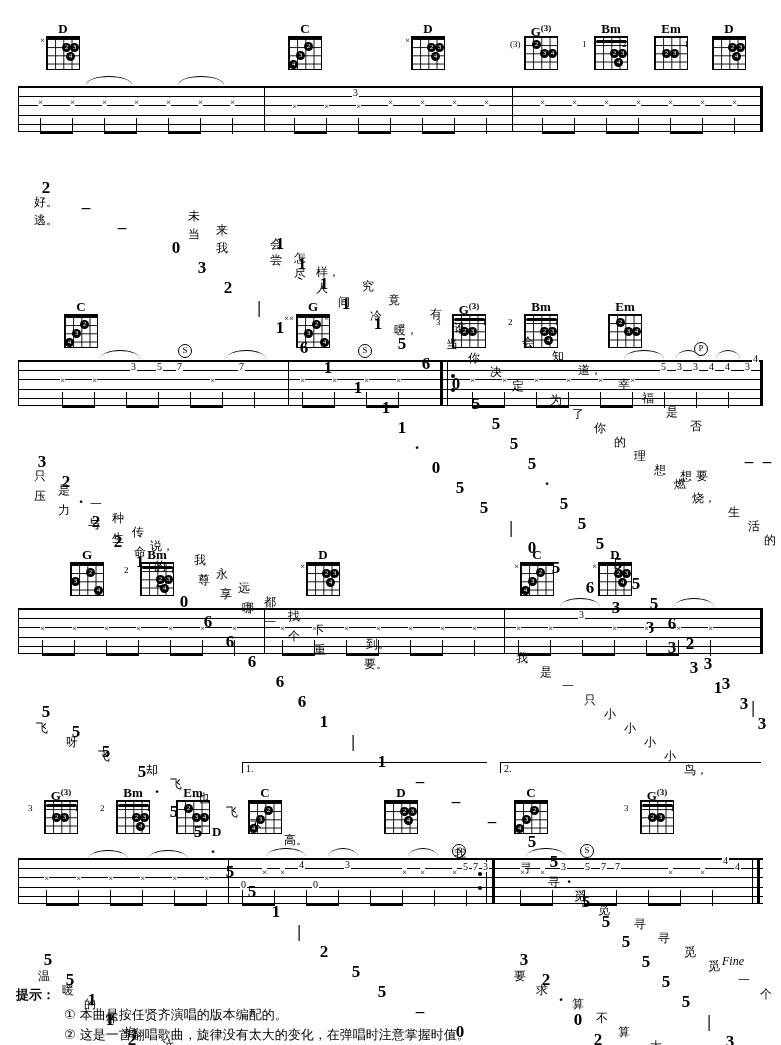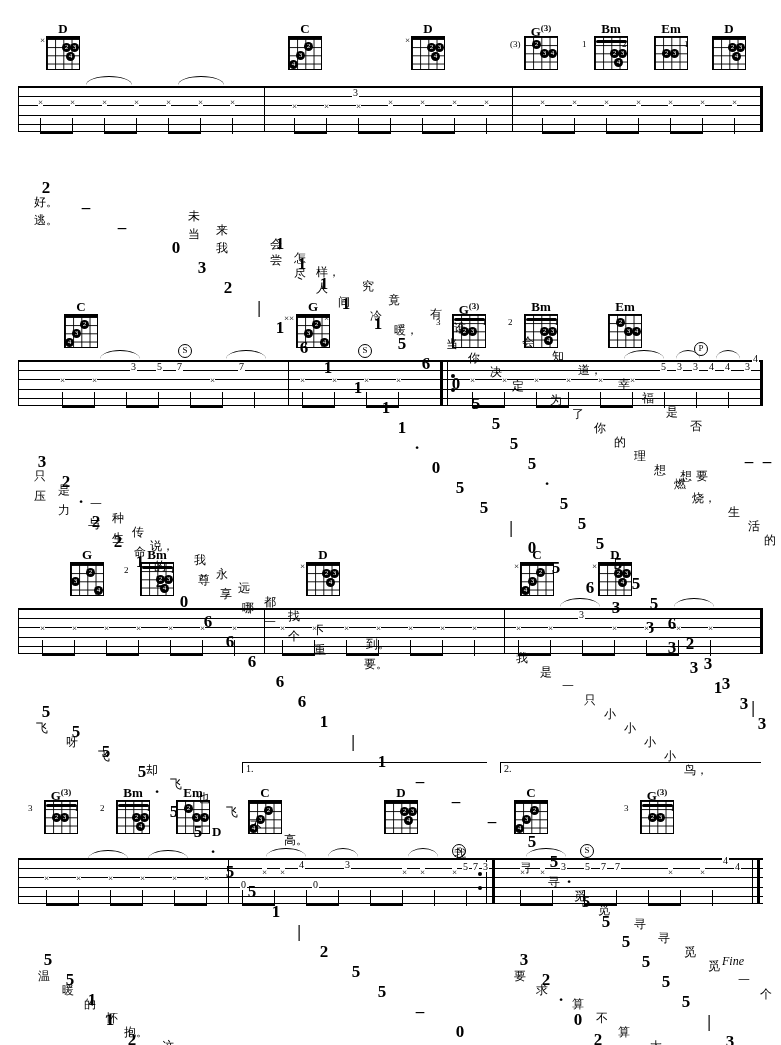--- a/index.html
+++ b/index.html
@@ -1110,14 +1110,19 @@
       <span class="cell" style="left:534px;width:16px;">求</span>
       <span class="cell" style="left:570px;width:16px;">算</span>
       <span class="cell" style="left:594px;width:16px;">不</span>
       <span class="cell" style="left:616px;width:16px;">算</span>
       <span class="cell" style="left:648px;width:16px;">太</span>
       
     </div>
     <div class="fine" style="left:722px;top:24px;">Fine</div>
   </div>
 
+  <div class="notes" style="top:985px;">
+    <div class="hdr">提示：</div>
+    <div style="margin-left:48px;">① 本曲是按任贤齐演唱的版本编配的。</div>
+    <div style="margin-left:48px;">② 这是一首翻唱歌曲，旋律没有太大的变化，在弹唱时注意掌握时值。</div>
+  </div>
 
 </div>
 
 </body></html>

